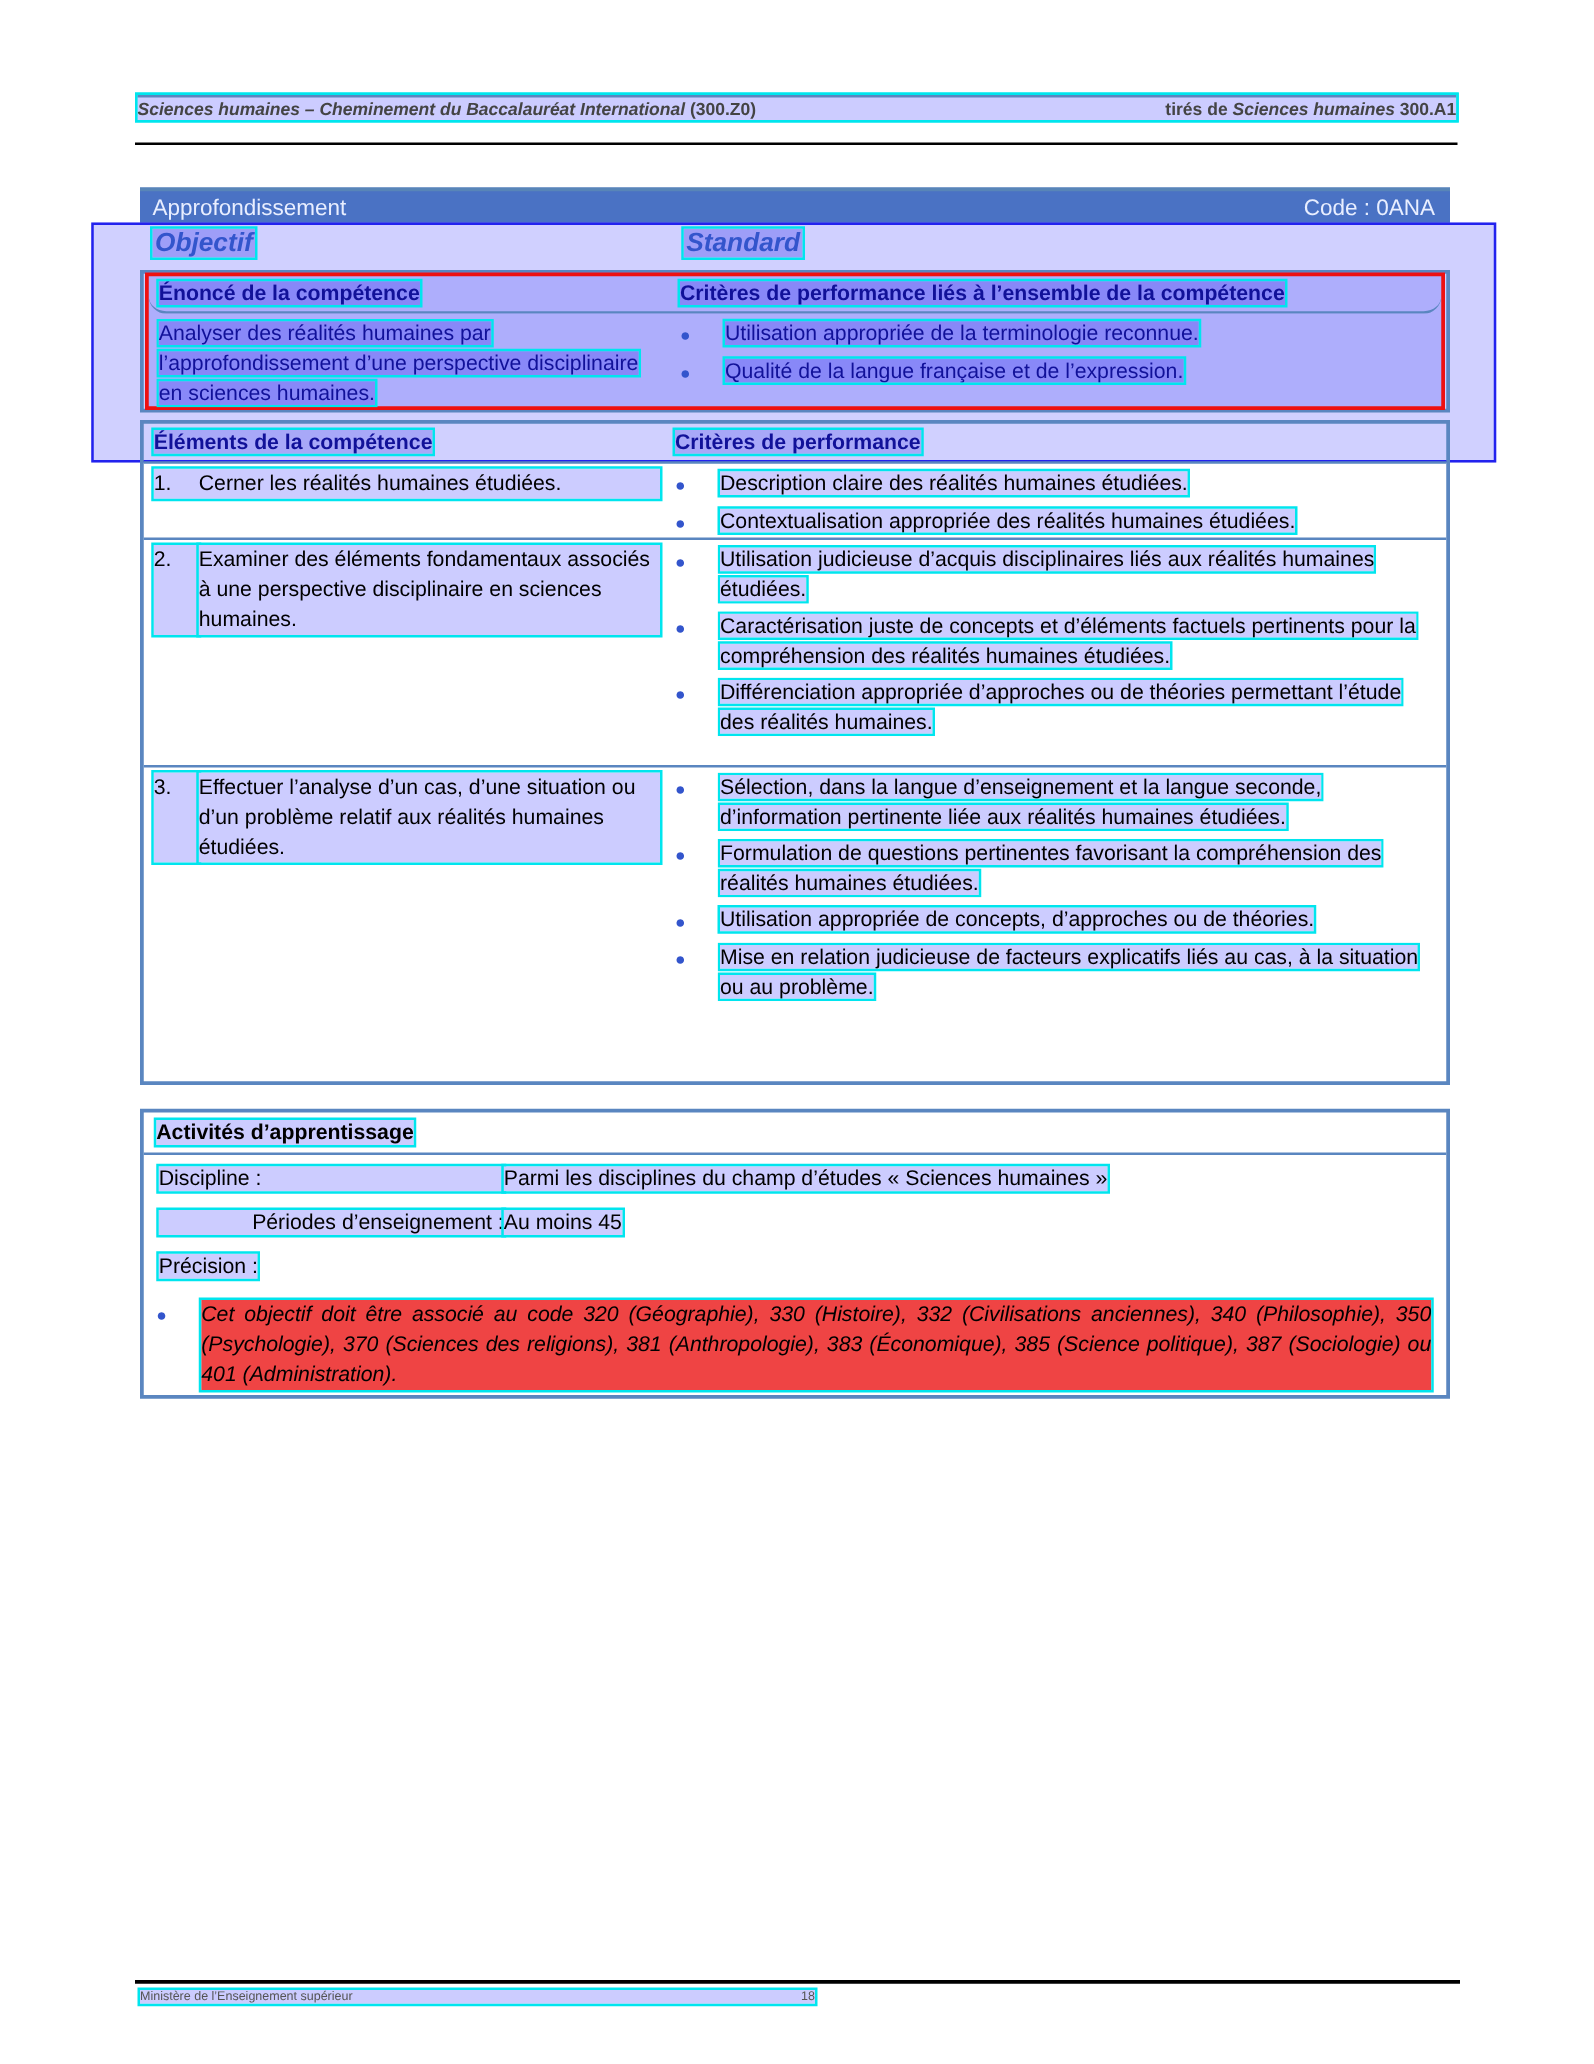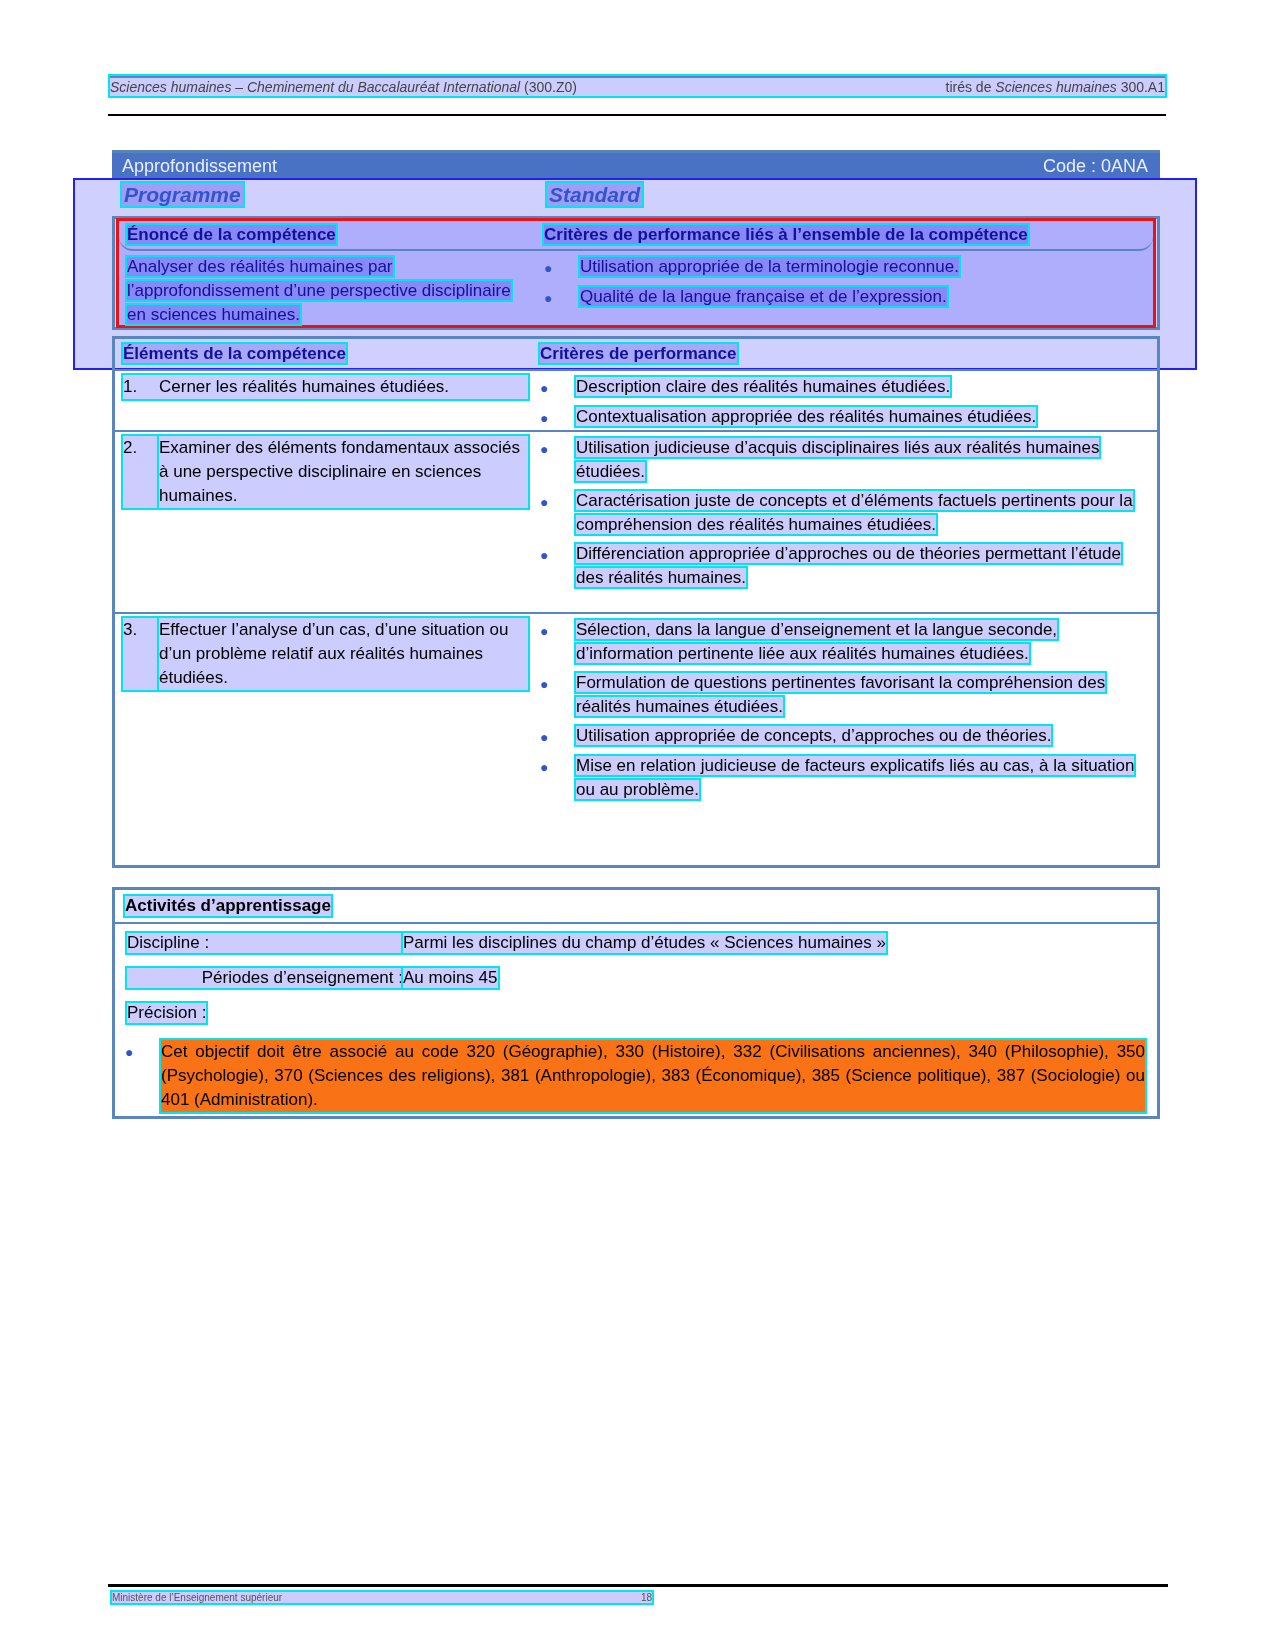--- a/index.html
+++ b/index.html
@@ -1,18 +1,18 @@
 <!DOCTYPE html>
 <html><head>
 <meta charset="utf-8">
 <style>
   html, body { margin:0; padding:0; background:#ffffff; }
   body { width:1275px; height:1651px; position:relative; font-family:"Liberation Sans", sans-serif; color:#000; overflow:hidden; }
   .pg-header { position:absolute; left:110px; top:76px; width:1055px; font-size:14px; color:#444; }
-  .pg-header .row { display:flex; justify-content:space-between; height:18px; line-height:18px; margin-bottom:1px; }
+  .pg-header .row { display:flex; justify-content:space-between; height:18px; line-height:18px; margin-bottom:1px;font-weight:bold; }
   .pg-header .rule { position:absolute; left:-2px; top:38px; width:1058px; height:2px; background:#000; }
   .it { font-style:italic; }
 
   .band { position:absolute; left:112px; top:150px; width:1048px; height:29px; background:#4a72c4; border-top:3px solid #5885b8; color:#e8eeff; font-size:18px; display:flex; justify-content:space-between; align-items:center; padding:0 12px 0 10px; box-sizing:border-box; }
   .overlay-blue { position:absolute; left:73px; top:178px; width:1124px; height:192px; background:rgba(170,170,255,0.55); border:2px solid #2222ee; box-sizing:border-box; }
   .obj-row { position:absolute; left:122px; top:183px; width:1030px; height:26px; display:flex; }
   .obj-row .t { font-size:21px; font-weight:bold; font-style:italic; color:#3355cc; background:#9e9ef8; outline:2px solid #00e5ee; padding:0 2px; }
   .obj-row .c1 { width:425px; }
 
   .box { position:absolute; left:112px; width:1048px; border:3px solid #5a86c0; box-sizing:border-box; }
@@ -59,21 +59,21 @@
 </div>
 
 <div class="band">
   <span>Approfondissement</span>
   <span>Code : 0ANA</span>
 </div>
 
 <div class="overlay-blue"></div>
 
 <div class="obj-row">
-  <div class="c1"><span class="t">Programme</span></div>
+  <div class="c1"><span class="t">Objectif</span></div>
   <div><span class="t">Standard</span></div>
 </div>
 
 <div class="box box1"></div>
 <div class="redframe">
   <div class="hdr-row" style="top:0;border-radius:14px;">
     <div class="c1"><span class="t">Énoncé de la compétence</span></div>
     <div><span class="t">Critères de performance liés à l’ensemble de la compétence</span></div>
   </div>
   <div class="col-left" style="top:34px; color:#111199;">
@@ -176,21 +176,21 @@
   </div>
   <div class="kv" style="top:78px;text-align:right;">
     <span class="k lightfill" style="width:276px;">Périodes d’enseignement :</span>
     <span class="lightfill">Au moins 45</span>
   </div>
   <div class="kv" style="top:113px;">
     <span class="lightfill">Précision :</span>
   </div>
   <div style="position:absolute; left:10px; top:150px; width:1020px; font-size:17px; line-height:24px; display:flex;">
     <span style="width:36px; flex:none; color:#3355cc; font-size:14px;">●</span>
-    <span style="text-align:justify; background:#f97316; outline:2px solid #00e5ee;">Cet objectif doit être associé au code 320 (Géographie), 330 (Histoire), 332 (Civilisations anciennes), 340 (Philosophie), 350 (Psychologie), 370 (Sciences des religions), 381 (Anthropologie), 383 (Économique), 385 (Science politique), 387 (Sociologie) ou 401 (Administration).</span>
+    <span style="text-align:justify; background:#ef4444; outline:2px solid #00e5ee;font-style:italic;">Cet objectif doit être associé au code 320 (Géographie), 330 (Histoire), 332 (Civilisations anciennes), 340 (Philosophie), 350 (Psychologie), 370 (Sciences des religions), 381 (Anthropologie), 383 (Économique), 385 (Science politique), 387 (Sociologie) ou 401 (Administration).</span>
   </div>
 </div>
 
 <div class="footer-rule"></div>
 <div class="footer lightfill">
   <span>Ministère de l’Enseignement supérieur</span>
   <span>18</span>
 </div>
 
 </body></html>

